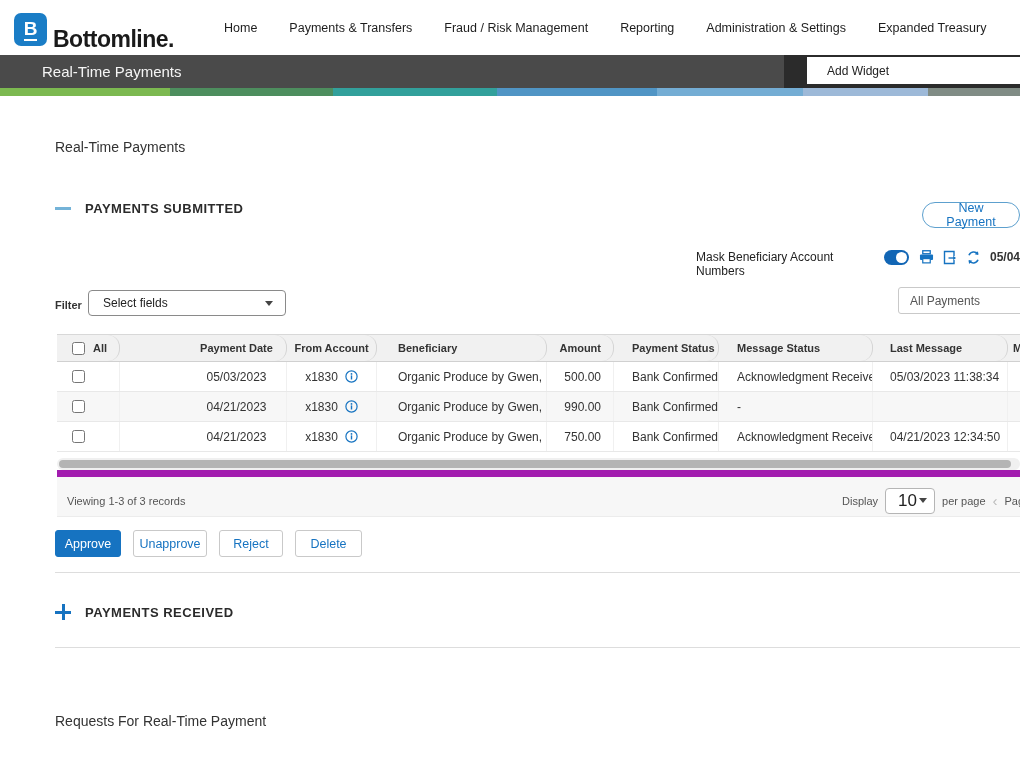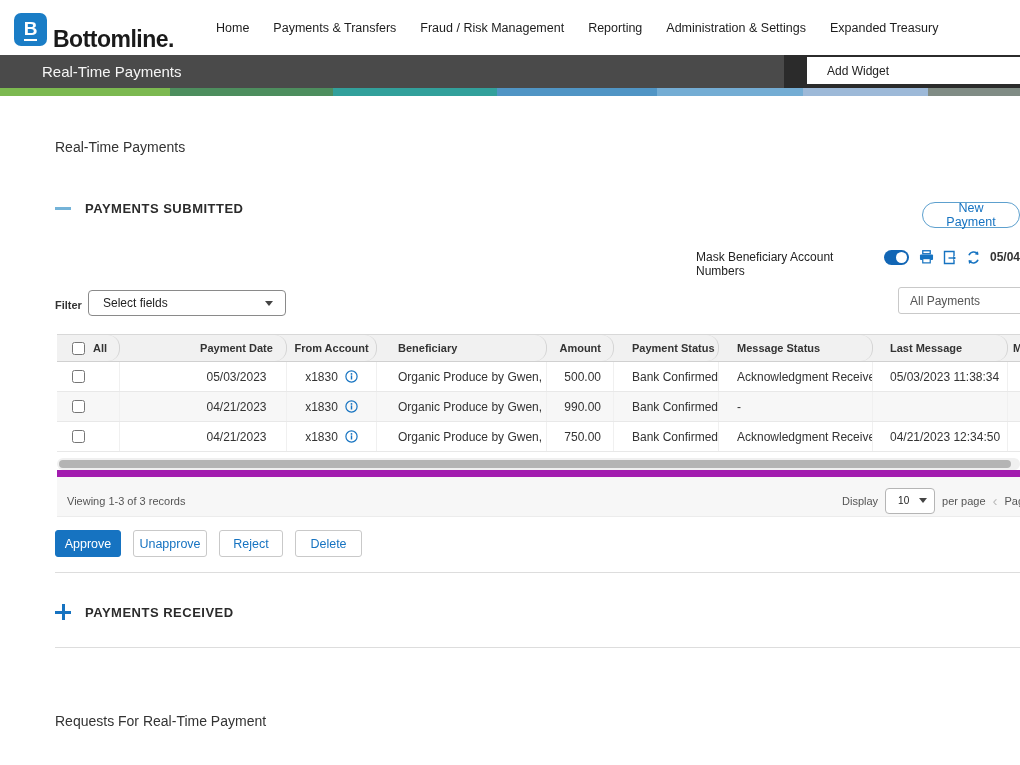--- a/index.html
+++ b/index.html
@@ -7,21 +7,21 @@
   body { font-family:"Liberation Sans", sans-serif; color:#333; }
   .screen { position:relative; width:1020px; height:765px; background:#fff; overflow:hidden; }
 
   
   .topnav { position:absolute; left:0; top:0; width:1020px; height:55px; background:#fff; }
   .logo { position:absolute; left:14px; top:13px; width:33px; height:33px; background:#1a7dc6; border-radius:7px;
           display:flex; align-items:center; justify-content:center; cursor:pointer; }
   .logo-letter { color:#fff; font-size:19px; font-weight:bold; border-bottom:2px solid #fff; line-height:20px; }
   .brand-name { position:absolute; left:53px; top:26px; font-size:23px; font-weight:bold; color:#1a1a1a; letter-spacing:-0.5px; }
   .nav-items { position:absolute; left:216px; top:0; height:55px; display:flex; align-items:center; gap:24px; }
-  .nav-item { font-size:12.5px; font-weight:500; color:#1d1d1d; cursor:pointer; white-space:nowrap; }
+  .nav-item { font-size:12.5px; font-weight:500; color:#1d1d1d; cursor:pointer; white-space:nowrap;margin-left:8px; }
 
   
   .headerbar { position:absolute; left:0; top:55px; width:1020px; height:33px; background:#4a4a4a; }
   .headerbar-dark { position:absolute; left:784px; top:0; width:236px; height:33px; background:#2b2b2b; }
   .headerbar-title { position:absolute; left:42px; top:0; height:33px; display:flex; align-items:center;
                      color:#f5f5f5; font-size:15px; }
   .add-widget { position:absolute; left:807px; top:57px; width:226px; height:27px; background:#fff;
                 display:flex; align-items:center; padding-left:20px; font-size:12px; color:#222; cursor:pointer; }
 
   
@@ -77,21 +77,21 @@
 
   .hscroll { position:absolute; left:57px; top:458px; width:963px; height:12px; background:#f0f0f0; border-radius:6px; }
   .hscroll .thumb { position:absolute; left:2px; top:2px; width:952px; height:8px; background:#b4b4b4; border-radius:4px; cursor:pointer; }
 
   .tfooter { position:absolute; left:57px; top:470px; width:963px; height:47px; background:#f7f7f7;
              border-top:7px solid #a21caf; border-bottom:1px solid #ececec; }
   .viewing { position:absolute; left:10px; top:0; height:47px; display:flex; align-items:center; font-size:11px; color:#555; }
   .pager { position:absolute; left:785px; top:0; height:47px; display:flex; align-items:center; gap:7px; }
   .pager-label { font-size:11px; color:#555; white-space:nowrap; }
   .perpage-select { position:relative; width:50px; height:26px; background:#fff; border:1px solid #b5b5b5; border-radius:4px;
-                    display:flex; align-items:center; padding-left:12px; font-size:10px; color:#222; cursor:pointer; }
+                    display:flex; align-items:center; padding-left:12px; font-size:17px; color:#222; cursor:pointer; }
   .perpage-select .caret { margin-right:7px; }
   .prev-chevron { font-size:15px; color:#bcbcbc; cursor:pointer; }
 
   
   .actions-row { position:absolute; left:55px; top:530px; display:flex; }
   .btn { height:27px; border-radius:3px; font-size:12.5px; display:flex; align-items:center; justify-content:center;
          cursor:pointer; font-family:"Liberation Sans",sans-serif; }
   .btn-primary { background:#1673c1; color:#fff; border:1px solid #1673c1; width:66px; margin-right:12px; }
   .btn-ghost { background:#fff; color:#1673c1; border:1px solid #c9c9c9; }
   .btn-unapprove { width:74px; margin-right:12px; }

